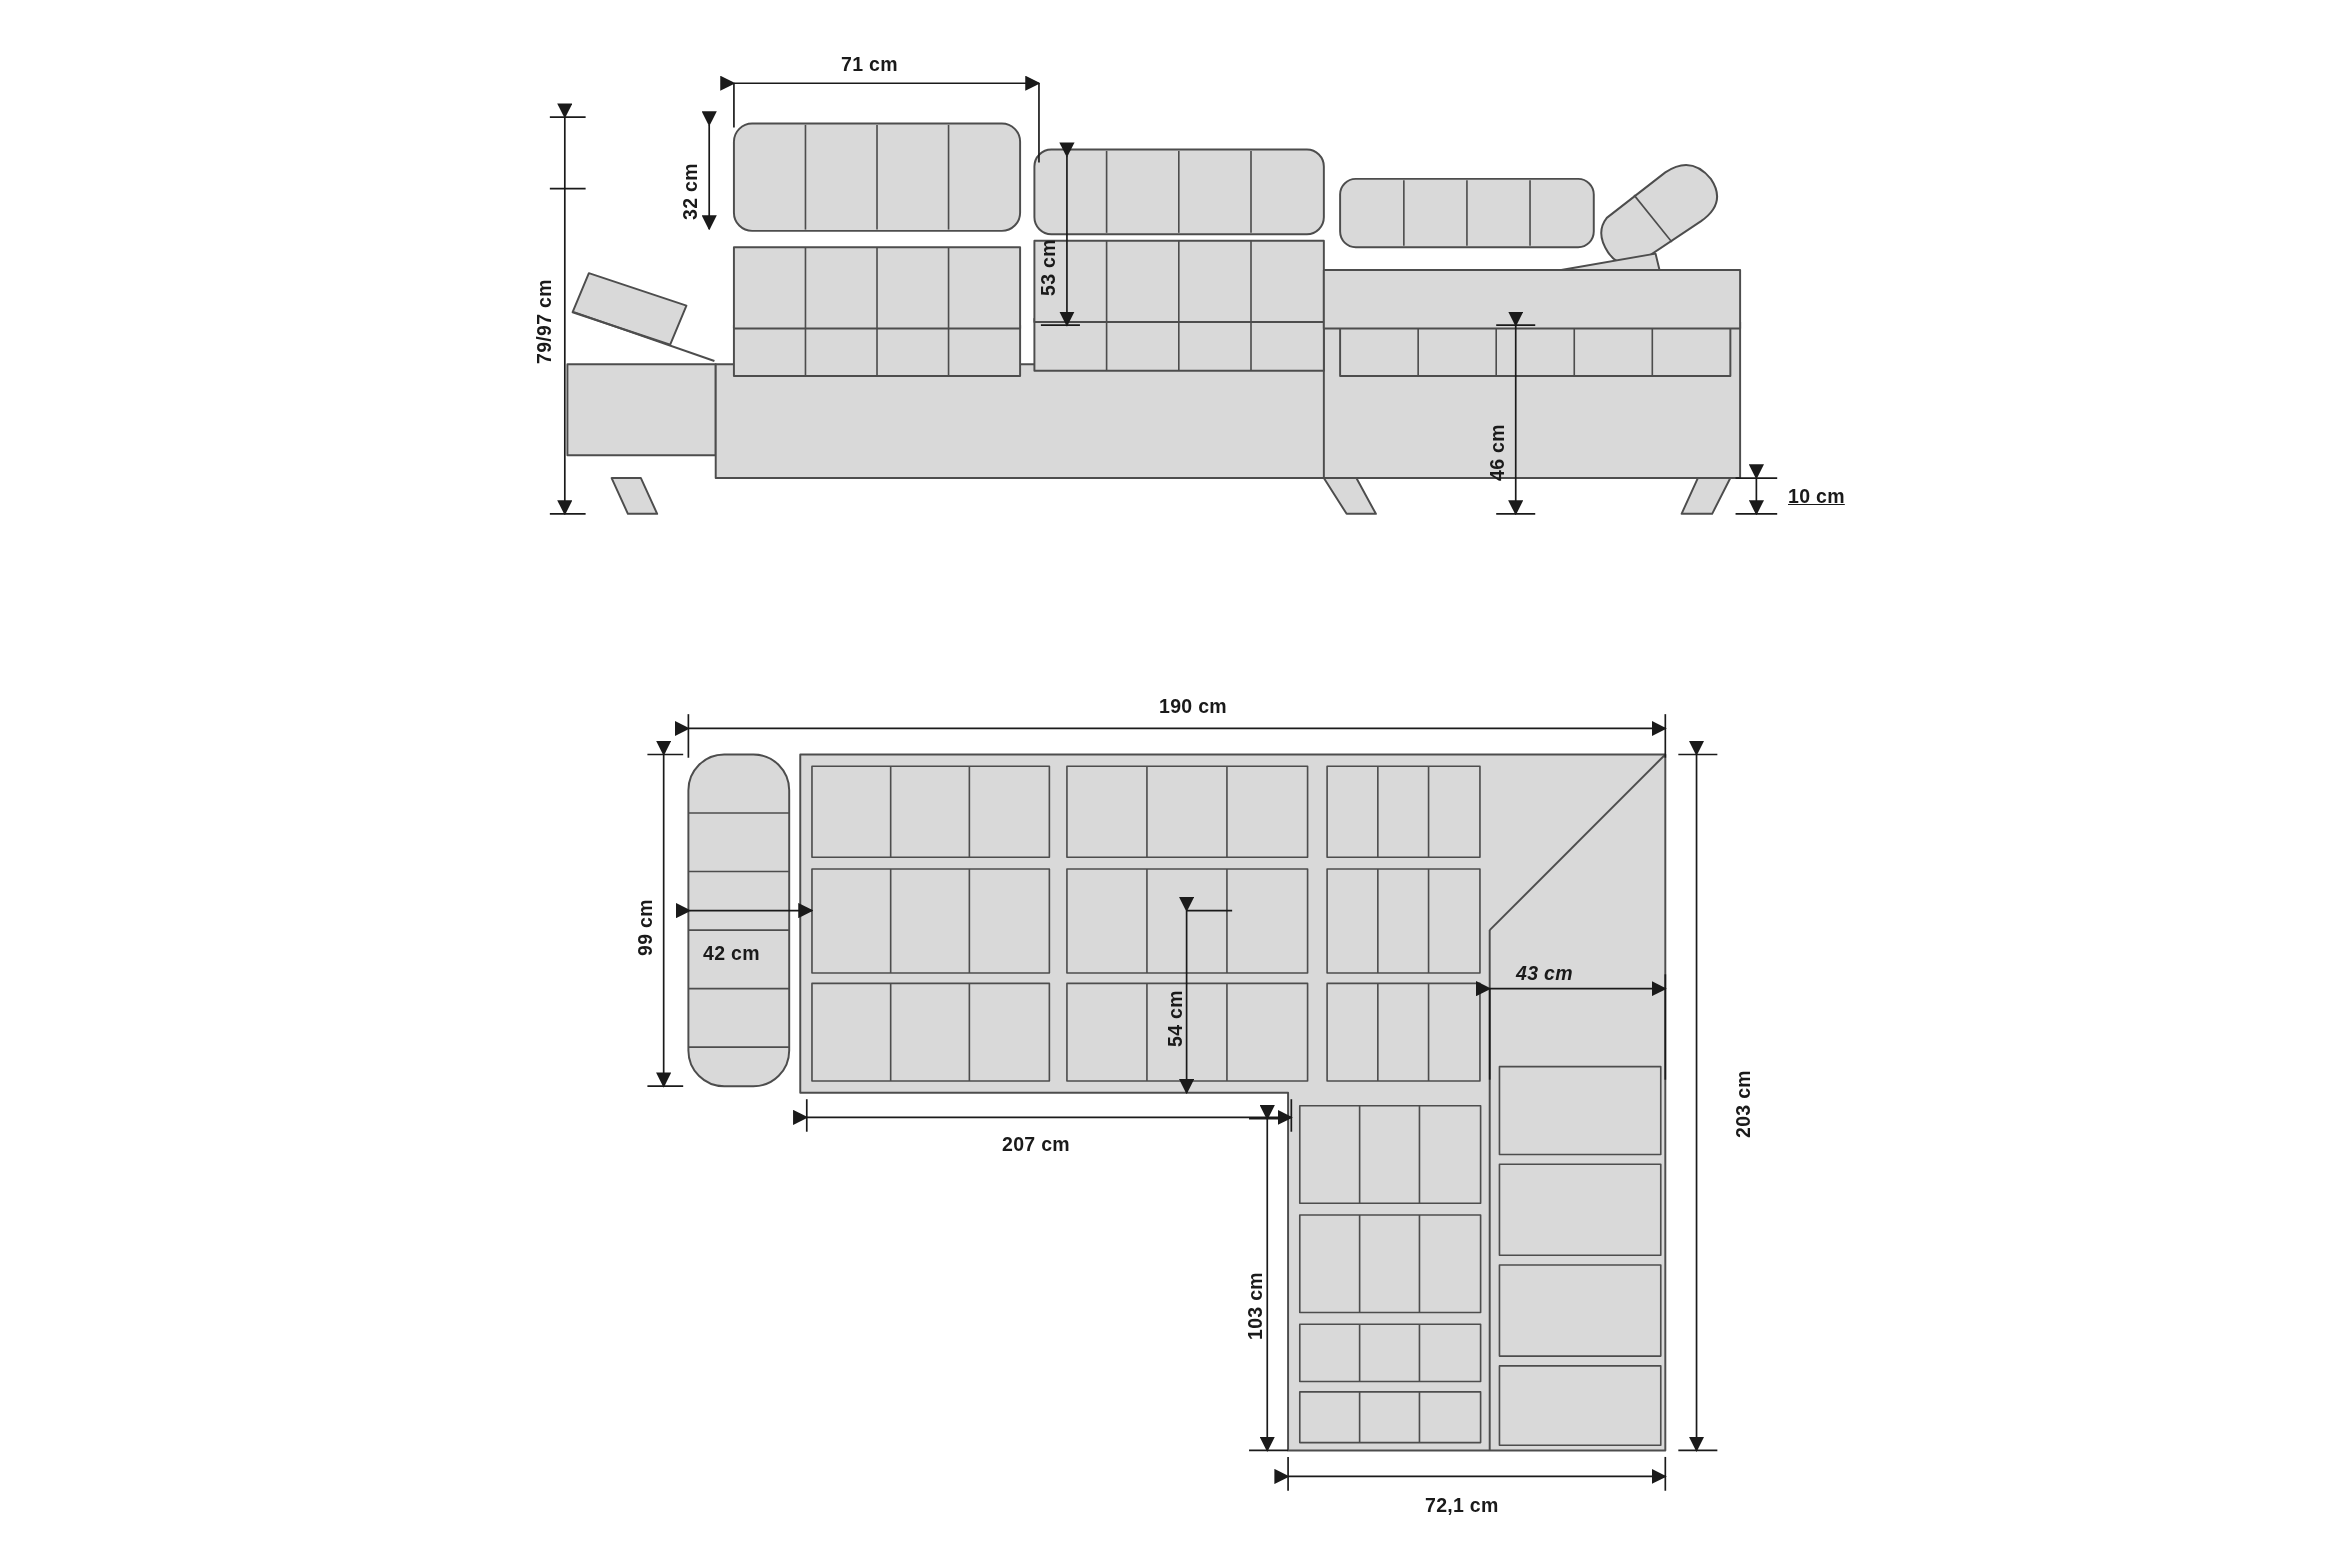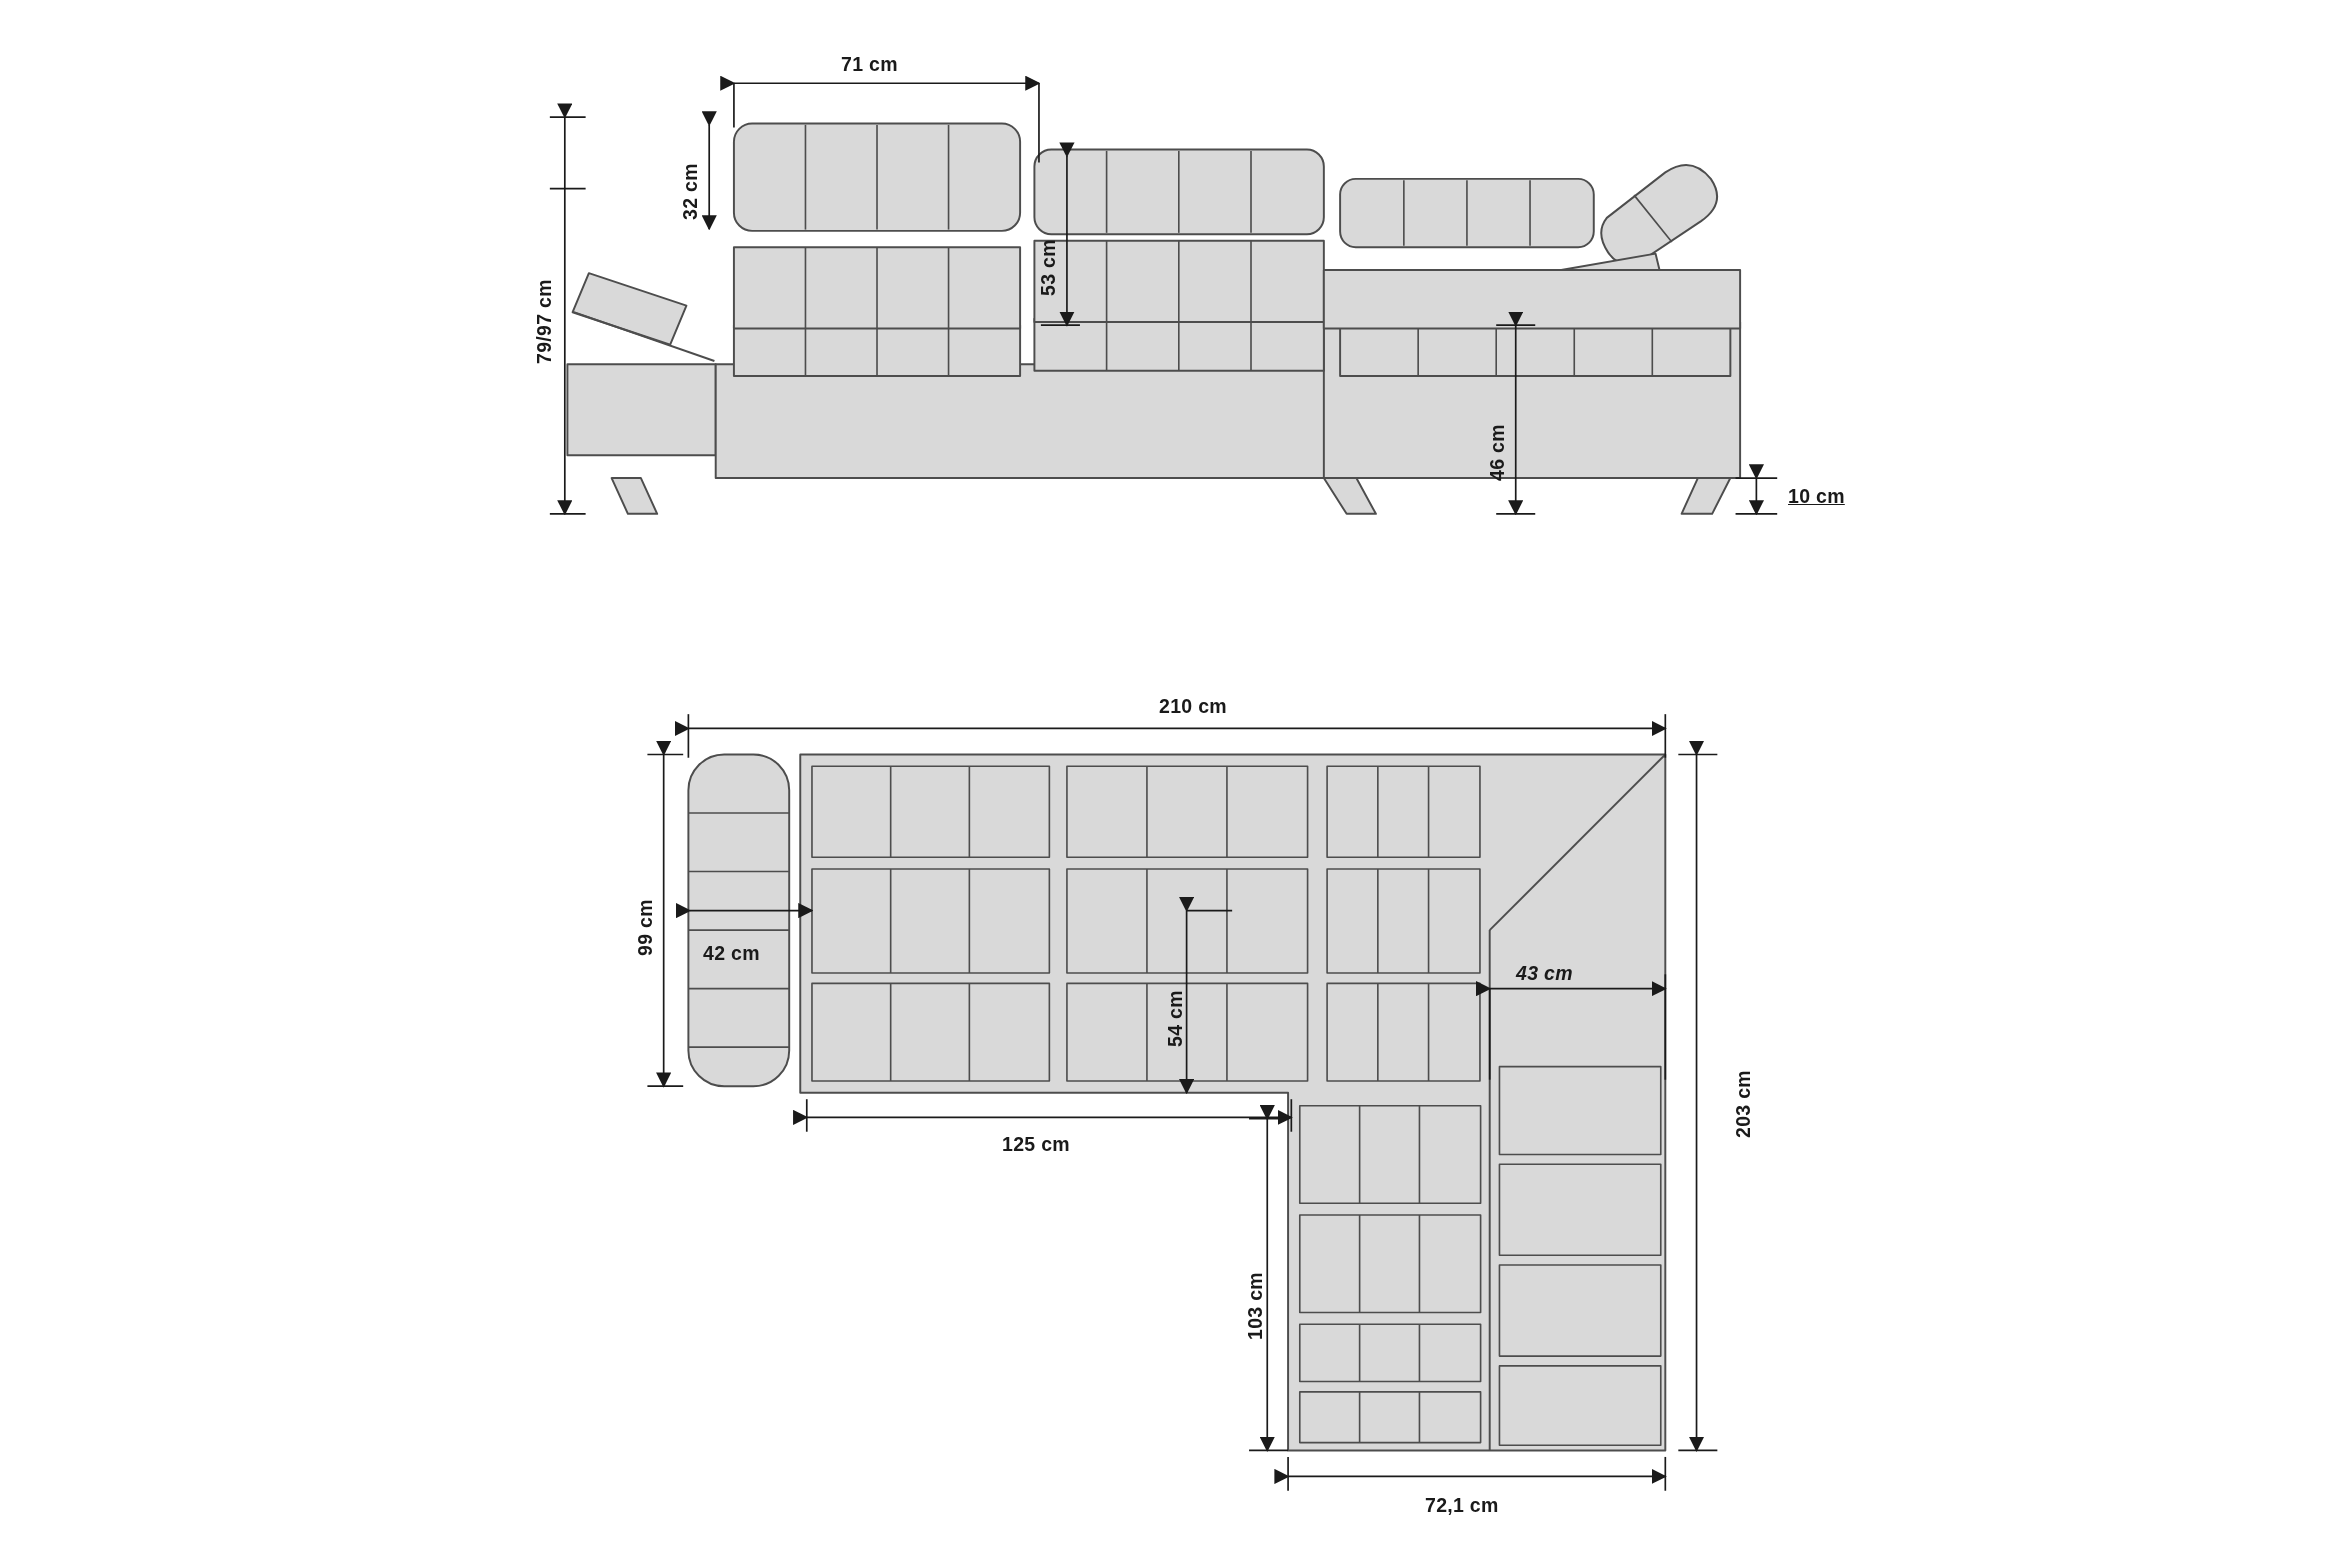--- a/index.html
+++ b/index.html
@@ -282,31 +282,31 @@
   <div class="dim-label" style="left:841px; top:53px;">71 cm</div>
 
   <div class="dim-label vert" style="left:679px; top:220px; transform:rotate(-90deg);">32 cm</div>
 
   <div class="dim-label vert" style="left:1037px; top:296px; transform:rotate(-90deg);">53 cm</div>
 
   <div class="dim-label vert" style="left:1486px; top:481px; transform:rotate(-90deg);">46 cm</div>
 
   <div class="dim-label" style="left:1788px; top:485px;text-decoration:underline;">10 cm</div>
 
-  <div class="dim-label" style="left:1159px; top:695px;">210 cm</div>
+  <div class="dim-label" style="left:1159px; top:695px;">190 cm</div>
 
   <div class="dim-label vert" style="left:1732px; top:1138px; transform:rotate(-90deg);">203 cm</div>
 
   <div class="dim-label vert" style="left:634px; top:956px; transform:rotate(-90deg);">99 cm</div>
 
   <div class="dim-label" style="left:703px; top:942px;">42 cm</div>
 
   <div class="dim-label vert" style="left:1164px; top:1047px; transform:rotate(-90deg);">54 cm</div>
 
-  <div class="dim-label" style="left:1002px; top:1133px;">125 cm</div>
+  <div class="dim-label" style="left:1002px; top:1133px;">207 cm</div>
 
   <div class="dim-label" style="left:1516px; top:962px;font-style:italic;">43 cm</div>
 
   <div class="dim-label vert" style="left:1244px; top:1340px; transform:rotate(-90deg);">103 cm</div>
 
   <div class="dim-label" style="left:1425px; top:1494px;">72,1 cm</div>
 
 </div>
 
 

